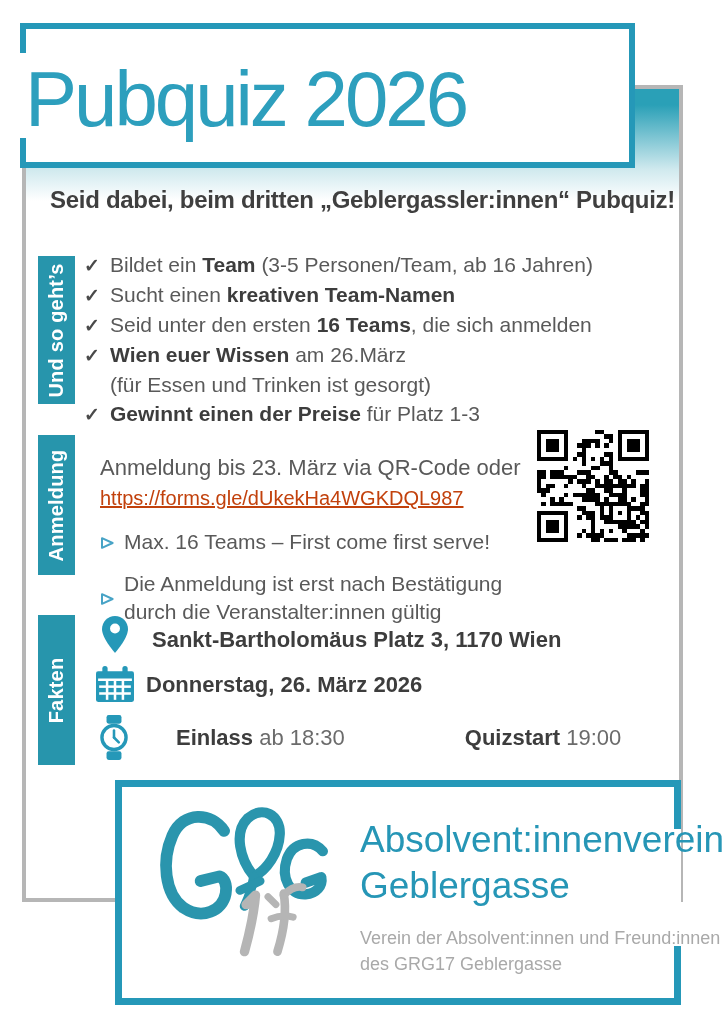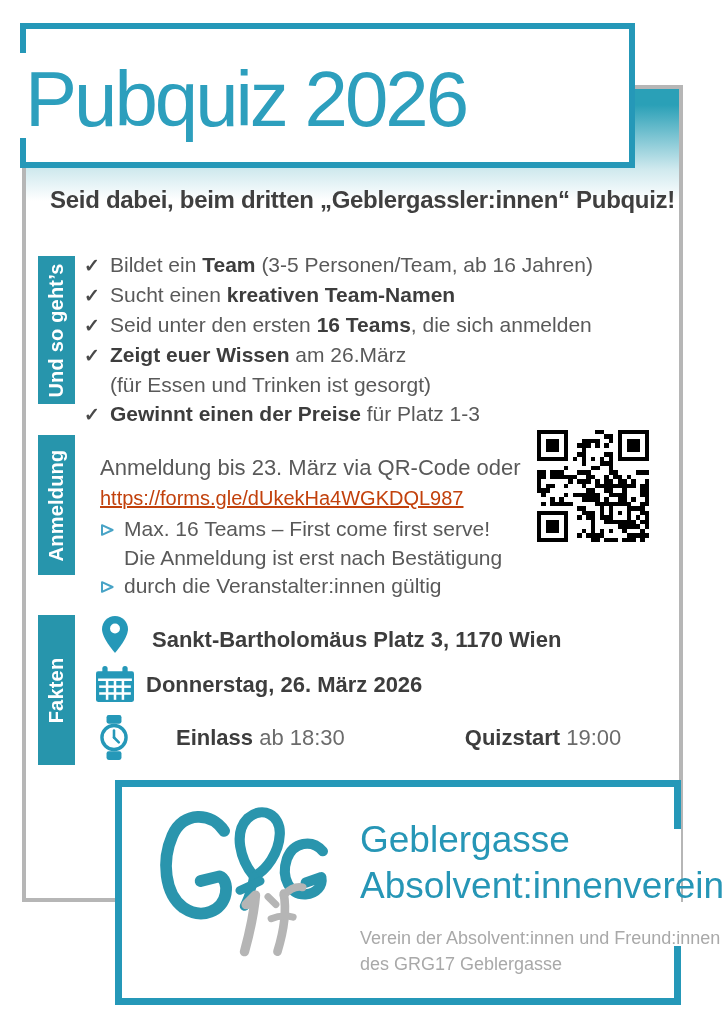--- a/index.html
+++ b/index.html
@@ -49,21 +49,21 @@
   
   .howto-list{position:absolute;left:84px;top:250px;width:565px;z-index:4;}
   .check-item{display:flex;align-items:baseline;line-height:29px;font-size:21px;color:#595959;}
   .check-mark{width:26px;flex:0 0 26px;font-size:19px;font-weight:700;color:#4a4a4a;}
   .check-text .b{font-weight:700;color:#3d3d3d;}
 
   
   .anm-block{position:absolute;left:100px;top:452px;width:436px;z-index:4;}
   .anm-intro{font-size:22px;line-height:31px;color:#595959;}
   .anm-link{font-size:20px;line-height:31px;color:#c2410c;text-decoration:underline;display:inline-block;}
-  .arrow-item{display:flex;align-items:flex-end;font-size:21px;line-height:28px;color:#595959;margin-top:1px;}
+  .arrow-item{display:flex;align-items:center;font-size:21px;line-height:28px;color:#595959;margin-top:14px;}
   .arrow-glyph{flex:0 0 24px;position:relative;top:1px;}
   .arrow-lines span{display:block;}
   .qr{position:absolute;left:537px;top:430px;width:112px;height:112px;z-index:4;background:#fff;}
 
   
   .fakten-block{position:absolute;left:96px;top:616px;width:566px;z-index:4;}
   .fakt-row{display:flex;margin-bottom:13px;align-items:flex-end;}
   .fakt-icon{flex:0 0 50px;display:flex;justify-content:flex-start;}
   .fakt-text{font-size:22px;line-height:27px;}
   .bold-dark{font-weight:700;color:#3d3d3d;}
@@ -111,21 +111,21 @@
       <div class="check-item">
         <span class="check-mark">✓</span>
         <span class="check-text"><span>Sucht einen </span><span class="b">kreativen Team-Namen</span></span>
       </div>
       <div class="check-item">
         <span class="check-mark">✓</span>
         <span class="check-text"><span>Seid unter den ersten </span><span class="b">16 Teams</span><span>, die sich anmelden</span></span>
       </div>
       <div class="check-item">
         <span class="check-mark">✓</span>
-        <span class="check-text"><span class="b">Zeigt euer Wissen</span><span> am 26.März</span></span>
+        <span class="check-text"><span class="b">Wien euer Wissen</span><span> am 26.März</span></span>
       </div>
       <div class="check-item">
         <span class="check-mark"></span>
         <span class="check-text"><span>(für Essen und Trinken ist gesorgt)</span></span>
       </div>
       <div class="check-item">
         <span class="check-mark">✓</span>
         <span class="check-text"><span class="b">Gewinnt einen der Preise</span><span> für Platz 1-3</span></span>
       </div>
     </div>
@@ -530,22 +530,22 @@
       </g>
       <g fill="none" stroke="#b5b5b5" stroke-linecap="round" stroke-linejoin="round">
         <path stroke-width="12" d="M120 132 L 132 120 C 130 144 124 170 118 192"></path>
         <path stroke-width="11" d="M168 118 C 172 140 168 166 160 192"></path>
         <path stroke-width="10" d="M168 120 C 176 112 184 108 192 110"></path>
         <path stroke-width="9" d="M158 132 L 148 122"></path>
         <path stroke-width="9" d="M152 150 C 162 146 172 146 180 148"></path>
       </g>
     </svg>
     <div class="org-col">
+      <div class="org-name">Absolvent:innenverein</div>
       <div class="org-name">Geblergasse</div>
-      <div class="org-name">Absolvent:innenverein</div>
       <div class="org-sub">
         <div>Verein der Absolvent:innen und  Freund:innen</div>
         <div>des GRG17 Geblergasse</div>
       </div>
     </div>
   </div>
 
 </div>
 
 </body></html>

